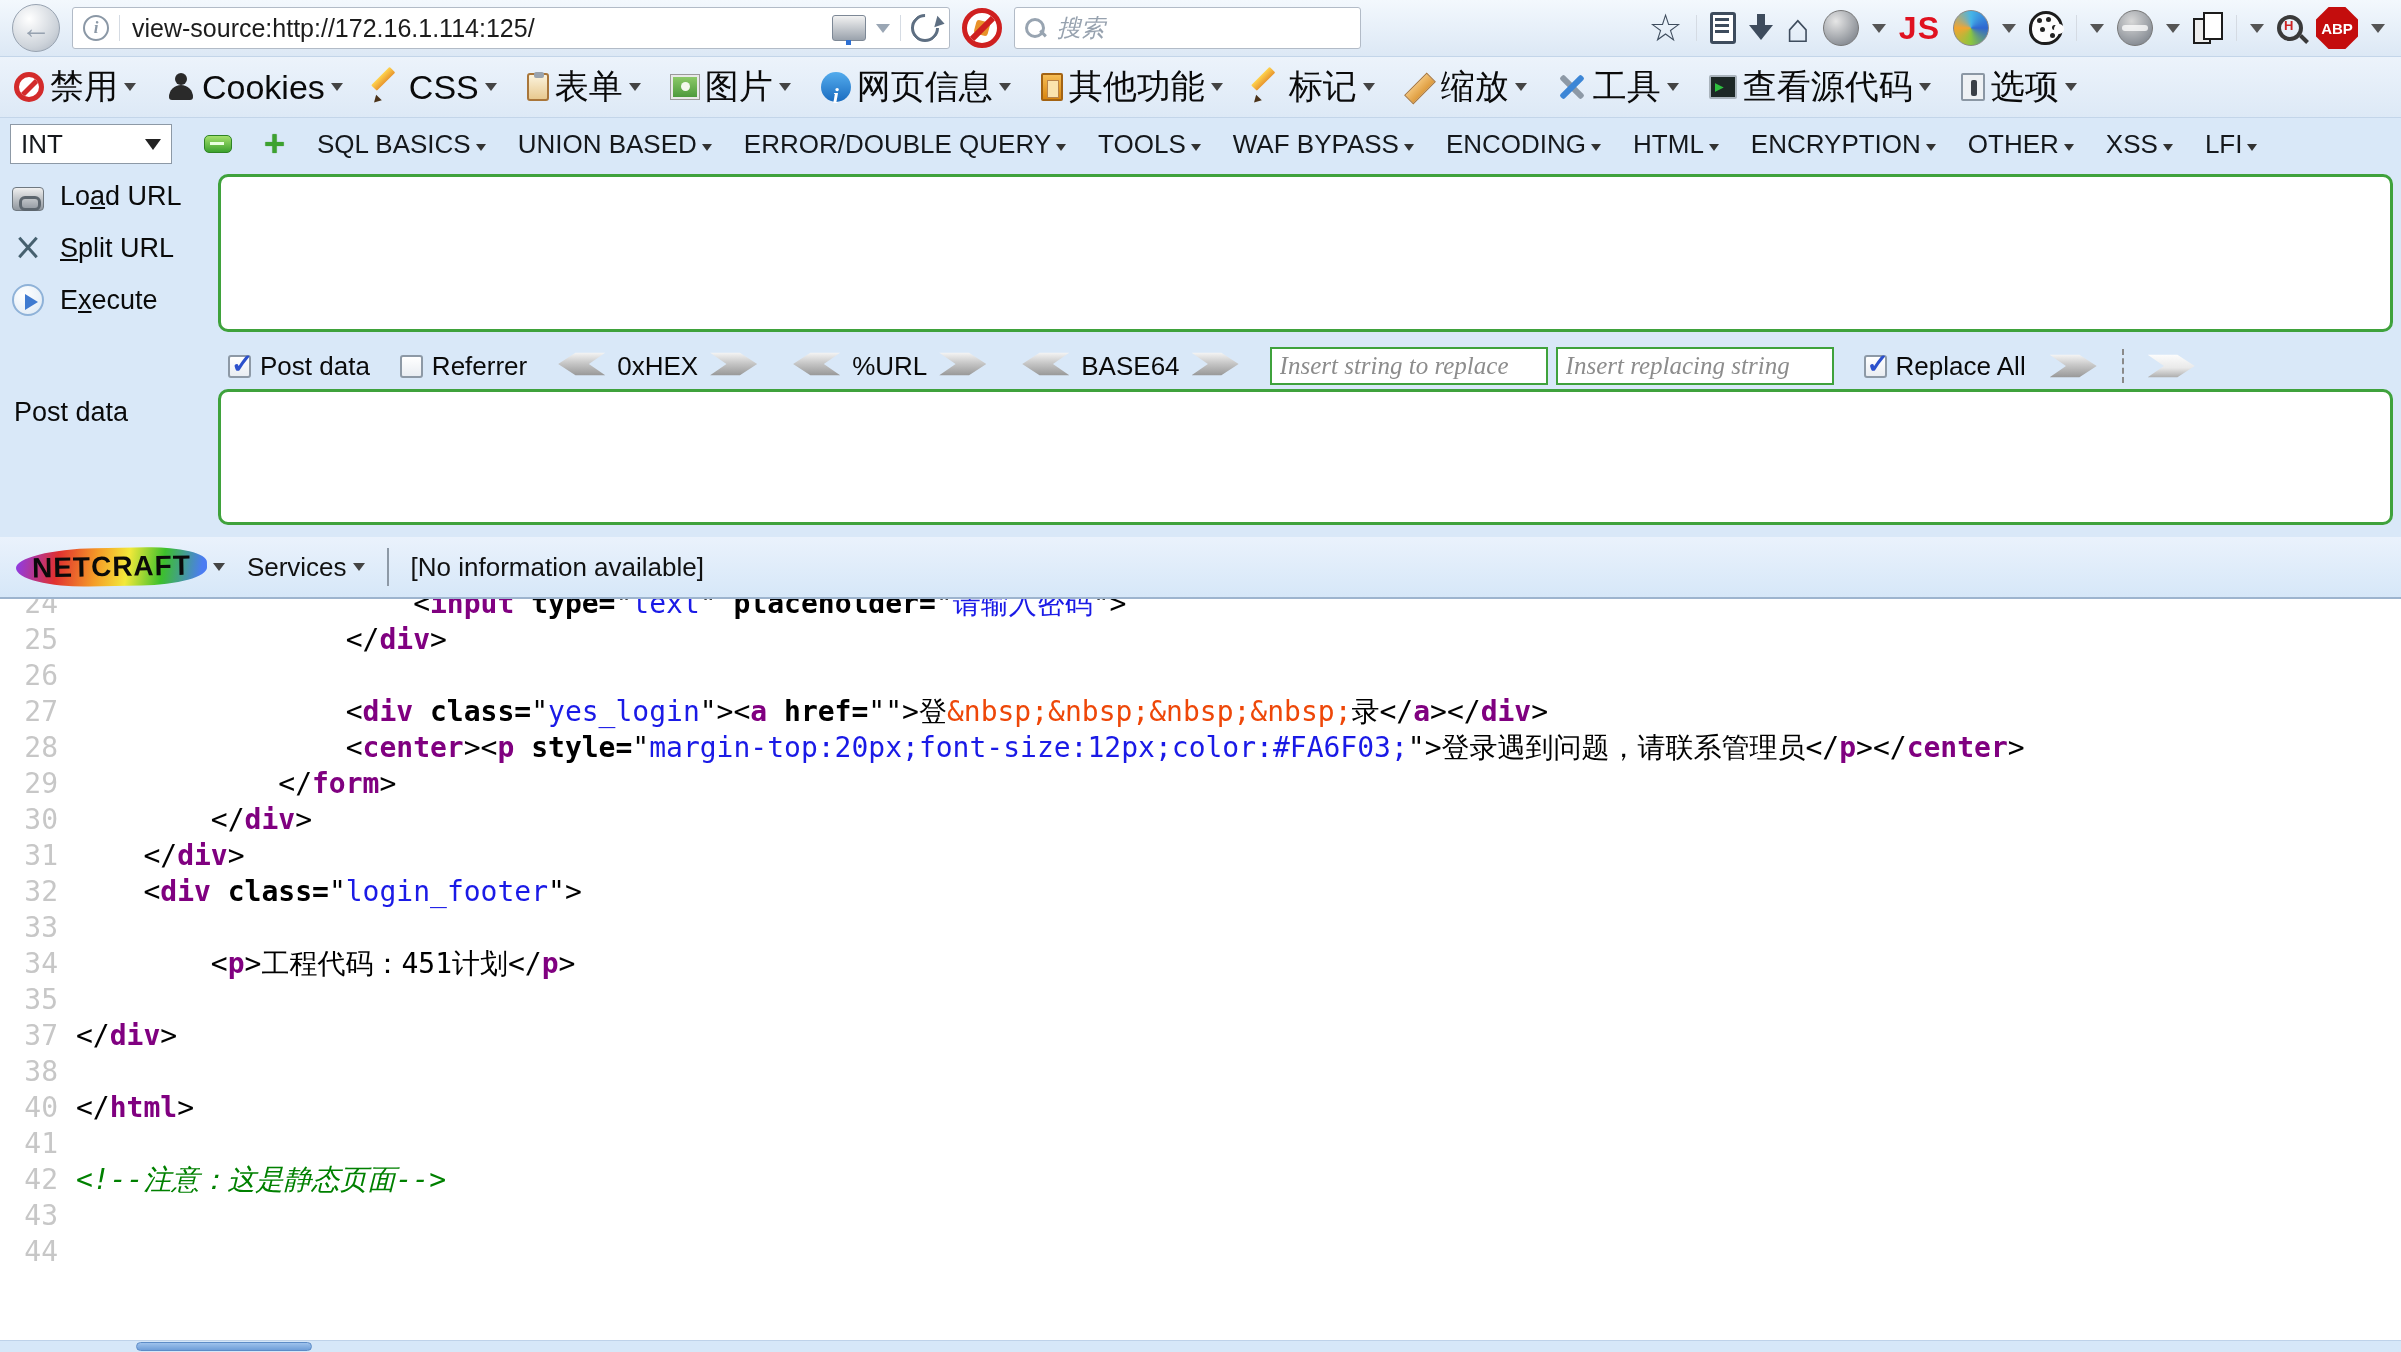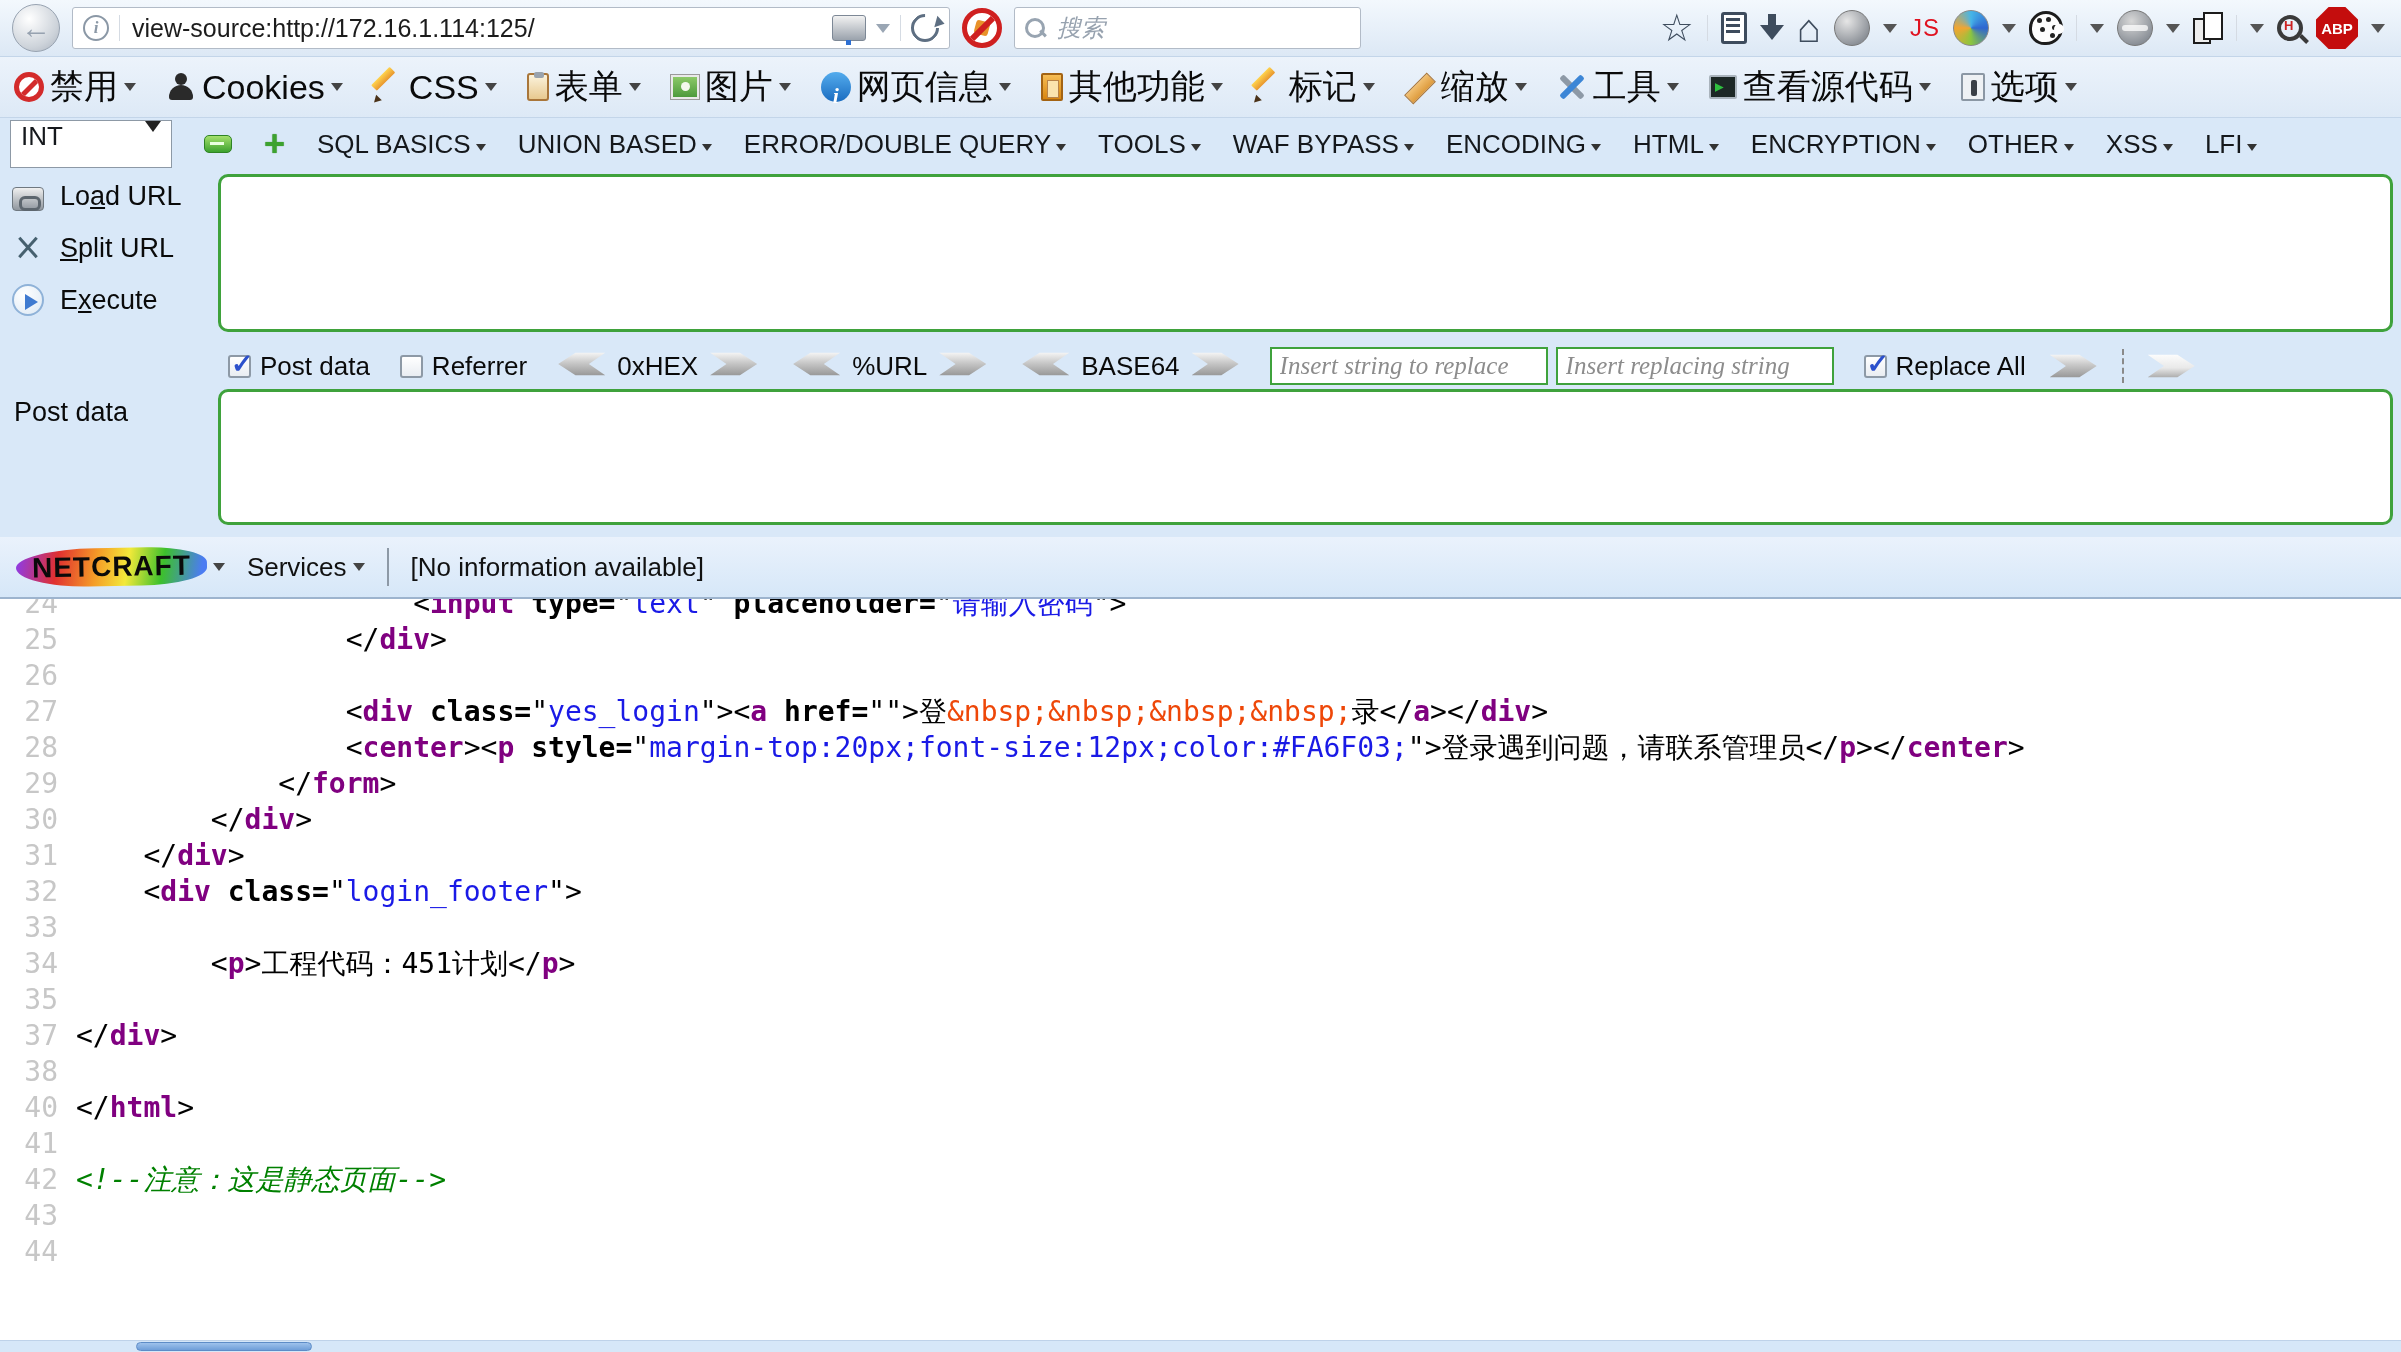--- a/index.html
+++ b/index.html
@@ -29,21 +29,21 @@
   .search-input::placeholder{color:#97a2af;font-style:italic}
   .nav-icons{margin-left:auto;display:flex;align-items:center;gap:13px;padding-right:4px}
   .star-icon{font-size:38px;color:#3e4c5d;line-height:1}
   .clip-icon{width:26px;height:32px;border:3px solid #3e4c5d;border-radius:3px;box-sizing:border-box;position:relative;background:#fff}
   .clip-icon::before{content:'';position:absolute;left:2px;top:3px;width:14px;height:3px;background:#3e4c5d;box-shadow:0 6px 0 #3e4c5d,0 12px 0 #3e4c5d}
   .down-icon{width:24px;height:28px;position:relative}
   .down-icon::before{content:'';position:absolute;left:8px;top:0;width:8px;height:13px;background:#3e4c5d}
   .down-icon::after{content:'';position:absolute;left:0;top:11px;border-left:12px solid transparent;border-right:12px solid transparent;border-top:15px solid #3e4c5d}
   .home-icon{font-size:40px;color:#3e4c5d;line-height:.8;font-weight:bold}
   .ball-icon{width:34px;height:34px;border-radius:50%;background:radial-gradient(circle at 35% 30%,#e6e6e6,#8b9097 75%);border:1px solid #777}
-  .js-label{color:#e01220;font-weight:normal;font-size:24px;letter-spacing:1px}
+  .js-label{color:#e01220;font-weight:bold;font-size:32px;letter-spacing:1px}
   .swirl-icon{width:34px;height:34px;border-radius:50%;background:conic-gradient(#46b5e8,#2f66d0,#8bc63f,#f2a531,#46b5e8);border:1px solid #888}
   .palette-icon{width:34px;height:34px;border-radius:50% 50% 50% 45%;background:#fdfdfd;border:3px solid #1c1c1c;box-sizing:border-box;position:relative}
   .palette-icon::before{content:'';position:absolute;left:5px;top:4px;width:5px;height:5px;border-radius:50%;background:#222;box-shadow:9px -1px 0 #222,15px 7px 0 #222,3px 9px 0 #222,13px 15px 0 #222}
   .palette-icon::after{content:'';position:absolute;right:-4px;top:10px;width:10px;height:10px;border-radius:50%;background:#fdfdfd}
   .sync-icon{width:34px;height:34px;border-radius:50%;background:radial-gradient(circle at 40% 30%,#d8d8d8,#848a92 80%);border:1px solid #777;position:relative}
   .sync-icon::before{content:'';position:absolute;left:4px;top:14px;width:26px;height:6px;background:rgba(255,255,255,.75);border-radius:3px}
   .pages-icon{width:30px;height:32px;position:relative}
   .pages-icon::before{content:'';position:absolute;left:0;bottom:0;width:14px;height:22px;background:#eee;border:2px solid #1c1c1c}
   .pages-icon::after{content:'';position:absolute;right:0;top:0;width:16px;height:24px;background:#fff;border:2px solid #1c1c1c}
   .zoomh-icon{width:26px;height:26px;border:4px solid #3a3a3a;border-radius:50%;position:relative;box-sizing:border-box}
@@ -73,21 +73,21 @@
   .icon-resize::before{content:'';position:absolute;left:-1px;top:10px;width:30px;height:11px;background:linear-gradient(#f2c173,#dd9a3c);border:1px solid #a9763a;transform:rotate(-45deg)}
   .icon-tools::before{content:'';position:absolute;left:0;top:12px;width:30px;height:6px;background:#8d99a6;transform:rotate(45deg);border-radius:2px}
   .icon-tools::after{content:'';position:absolute;left:0;top:12px;width:30px;height:6px;background:#3c86d6;transform:rotate(-45deg);border-radius:2px}
   .icon-viewsource{width:28px;height:24px;background:#1d2826;border:2px solid #aab4bd;border-radius:2px;box-sizing:border-box}
   .icon-viewsource::before{content:'';position:absolute;left:4px;top:6px;width:9px;height:9px;background:#2fbf3f;clip-path:polygon(0 0,100% 50%,0 100%)}
   .icon-options{width:24px;height:28px;background:#eef1f4;border:2px solid #8b97a4;border-radius:2px;box-sizing:border-box}
   .icon-options::before{content:'';position:absolute;left:8px;top:5px;width:6px;height:16px;background:#3a3f46;border-radius:2px}
 
   
   .menubar{height:52px;display:flex;align-items:center;gap:32px;padding:0 10px;font-size:26px;color:#15181c;box-sizing:border-box}
-  .int-select{width:162px;height:48px;background:#fff;border:1px solid #8d99a6;display:flex;align-items:flex-start;justify-content:space-between;padding:0 10px;box-sizing:border-box;font-size:26px}
+  .int-select{width:162px;height:40px;background:#fff;border:1px solid #8d99a6;display:flex;align-items:center;justify-content:space-between;padding:0 10px;box-sizing:border-box;font-size:26px}
   .int-select .caret{border-top-color:#222;border-left-width:8px;border-right-width:8px;border-top-width:11px}
   .minus-icon{width:26px;height:16px;border-radius:5px;background:linear-gradient(#a5e06c,#3da22f);border:1px solid #2f8424;position:relative}
   .minus-icon::before{content:'';position:absolute;left:5px;top:6px;width:14px;height:3px;background:#eaffe0}
   .plus-icon{color:#3da22f;font-size:36px;font-weight:bold;line-height:1;text-shadow:0 0 1px #2f8424}
   .hb-menu{display:inline-flex;align-items:flex-end;gap:5px;cursor:default}
   .hb-menu .caret{border-left-width:5px;border-right-width:5px;border-top-width:7px;border-top-color:#333;align-self:center;margin-top:6px}
 
   .hb-main{height:175px;position:relative}
   .hb-action{display:flex;align-items:center;gap:16px;height:52px;padding-left:12px;font-size:27px;color:#0a0a0a}
   .aicon{width:32px;height:32px;position:relative;flex:0 0 auto}

